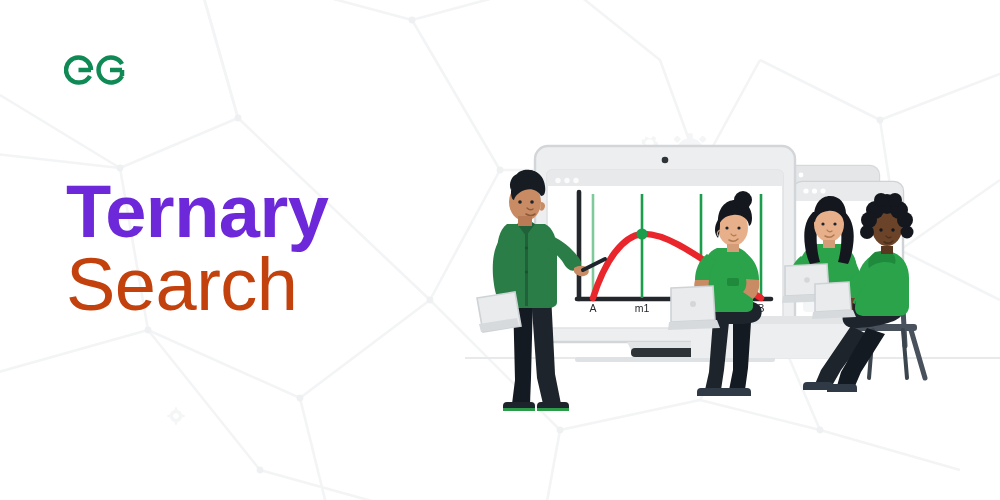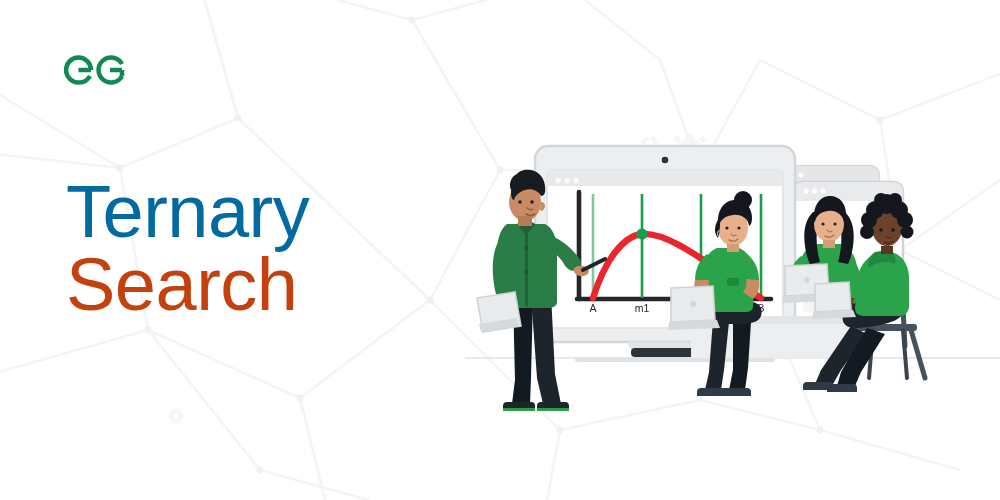--- a/index.html
+++ b/index.html
@@ -16,22 +16,22 @@
   
   .logo{position:absolute;left:64px;top:47px;width:72px;height:46px;z-index:3;}
 
   
   .headline{
     position:absolute;left:66px;top:176px;z-index:3;
     line-height:0.96;letter-spacing:-0.5px;
     -webkit-font-smoothing:antialiased;
   }
   .headline .l1{
-    display:block;font-size:74px;font-weight:400;
-    color:#0369a1;
+    display:block;font-size:74px;font-weight:700;
+    color:#6d28d9;
   }
   .headline .l2{
     display:block;font-size:74px;font-weight:400;
     color:#c2410c;margin-top:2px;
   }
 
   
   .illus{position:absolute;left:455px;top:120px;width:545px;height:300px;z-index:2;}
   .illus svg{display:block;}
 </style>

